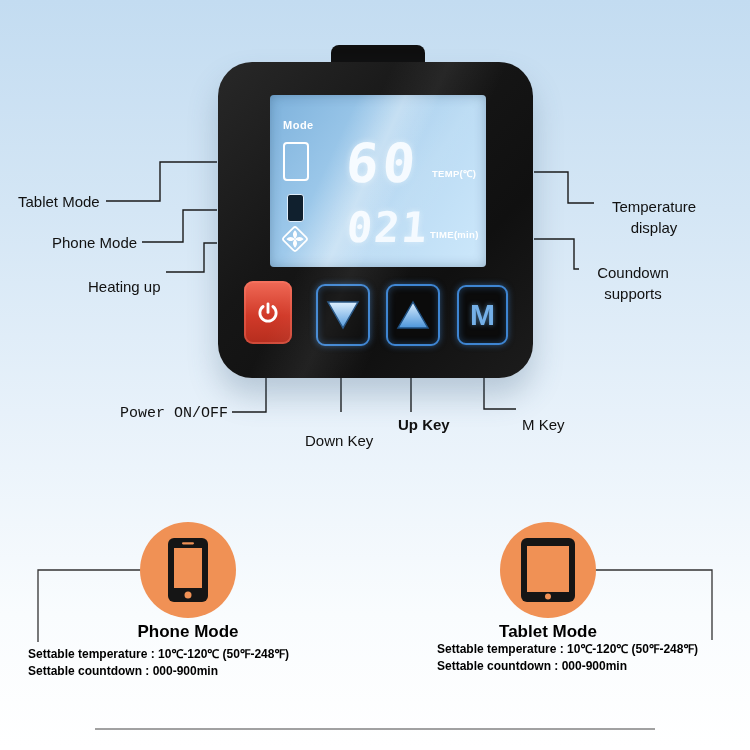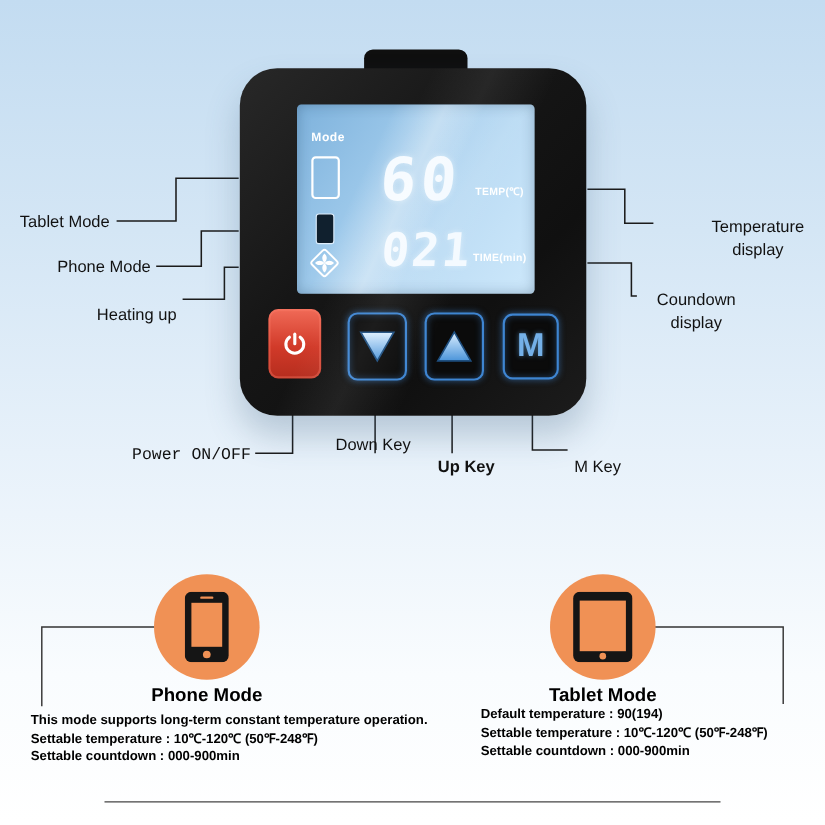--- a/index.html
+++ b/index.html
@@ -57,24 +57,24 @@
     display:flex; align-items:center; justify-content:center;
   }
   .btn-down { left:98px; } .btn-up { left:168px; }
   .btn-m { left:239px; top:223px; width:47px; height:56px; }
   .btn-m span { font-size:30px; font-weight:bold; color:#74b0e8; text-shadow:0 0 5px rgba(100,170,230,.6); }
 
   .callout { position:absolute; z-index:4; font-size:15px; color:#111; white-space:nowrap; }
   .co-tablet { left:18px; top:193px; }
   .co-phone { left:52px; top:234px; }
   .co-heating { left:88px; top:278px; }
-  .co-tempdisp { left:633px; top:196px; width:112px; text-align:center; line-height:21px; white-space:normal; }
+  .co-tempdisp { left:598px; top:196px; width:112px; text-align:center; line-height:21px; white-space:normal; }
   .co-countdisp { left:583px; top:262px; width:100px; text-align:center; line-height:21px; white-space:normal; }
   .co-power { left:120px; top:405px;font-family:Liberation Mono, monospace; }
-  .co-down { left:305px; top:396px; }
+  .co-down { left:305px; top:432px; }
   .co-up { left:398px; top:416px;font-weight:bold; }
   .co-m { left:522px; top:416px; }
 
   .mode-circle { position:absolute; width:96px; height:96px; border-radius:50%; background:#f09155;
     display:flex; align-items:center; justify-content:center; z-index:2; }
   .circle-phone { left:140px; top:522px; }
   .circle-tablet { left:500px; top:522px; }
   .section-title { position:absolute; width:140px; text-align:center; font-size:17px; font-weight:bold; color:#000; z-index:2; }
   .title-phone { left:118px; top:622px; }
   .title-tablet { left:478px; top:622px; }
@@ -154,21 +154,21 @@
     </div>
     <div class="btn-key btn-m">
       <span>M</span>
     </div>
   </div>
 
   <div class="callout co-tablet">Tablet Mode</div>
   <div class="callout co-phone">Phone Mode</div>
   <div class="callout co-heating">Heating up</div>
   <div class="callout co-tempdisp">Temperature display</div>
-  <div class="callout co-countdisp">Coundown display</div>
+  <div class="callout co-countdisp">Coundown supports</div>
   <div class="callout co-power">Power ON/OFF</div>
   <div class="callout co-down">Down Key</div>
   <div class="callout co-up">Up Key</div>
   <div class="callout co-m">M Key</div>
 
   <div class="mode-circle circle-phone">
     <svg width="40" height="64" viewBox="0 0 40 64">
       <rect x="0" y="0" width="40" height="64" rx="6" fill="#151515"></rect>
       <rect x="6" y="10" width="28" height="40" fill="#f09155"></rect>
       <rect x="14" y="4.2" width="12" height="2.2" rx="1.1" fill="#f09155"></rect>
@@ -180,23 +180,21 @@
       <rect x="0" y="0" width="54" height="64" rx="6" fill="#151515"></rect>
       <rect x="6" y="8" width="42" height="46" fill="#f09155"></rect>
       <circle cx="27" cy="58.5" r="3" fill="#f09155"></circle>
     </svg>
   </div>
 
   <div class="section-title title-phone">Phone Mode</div>
   <div class="section-title title-tablet">Tablet Mode</div>
 
   <div class="desc desc-phone">
-    <div>This mode supports long-term constant temperature operation.</div>
     <div>Settable temperature : 10℃-120℃ (50℉-248℉)</div>
     <div>Settable countdown : 000-900min</div>
   </div>
   <div class="desc desc-tablet">
-    <div>Default temperature : 90(194)</div>
     <div>Settable temperature : 10℃-120℃ (50℉-248℉)</div>
     <div>Settable countdown : 000-900min</div>
   </div>
 
 </div>
 
 </body></html>

